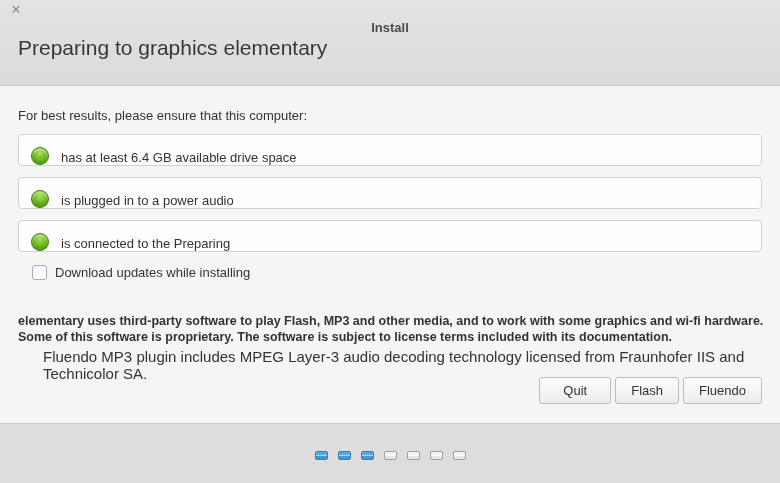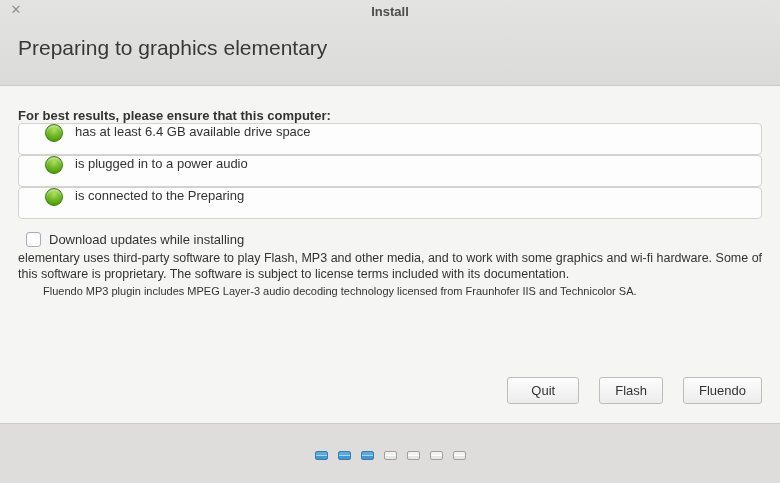--- a/index.html
+++ b/index.html
@@ -20,90 +20,92 @@
     border-bottom: 1px solid #cccccb;
   }
   .close-icon {
     position: absolute; left: 8px; top: 2px;
     font-size: 13px; font-weight: bold; color: #8f8f8f;
     width: 16px; height: 16px; line-height: 16px; text-align: center;
     cursor: default;
   }
   .window-title {
     text-align: center;
-    padding-top: 4px;
+    padding-top: 20px;
     font-size: 13px; font-weight: bold; color: #4d4d4d;
   }
   .page-heading {
     position: absolute; left: 18px; top: 36px;
     font-size: 21px; font-weight: 400; color: #383838;
   }
 
   
   .content {
     position: absolute; top: 87px; left: 0; right: 0; bottom: 60px;
     padding: 0 18px;
   }
   .intro {
     margin-top: 21px;
-    font-size: 13px; font-weight: bold; color: #333;
+    font-size: 13px; font-weight: normal; color: #333;
   }
   .check-row {
     height: 32px;
+    margin-top: 11px;
     background: #fdfdfd;
     border: 1px solid #d2d2d1;
     border-radius: 4px;
-    display: flex; align-items: flex-start;
-    padding-left: 26px;
+    display: flex; align-items: flex-end;
+    padding-left: 12px;
   }
   .orb {
     width: 18px; height: 18px;
     border-radius: 50%;
     background: radial-gradient(circle at 50% 28%, #b2e05e 0%, #72bc27 45%, #53a00d 75%, #48900a 100%);
     border: 1px solid #3f7f07;
     box-shadow: inset 0 2px 2px rgba(255,255,255,0.45);
     margin-right: 12px;
     flex: 0 0 auto;
   }
   .row-label { font-size: 13px; color: #333; }
 
   .checkbox-row {
     display: flex; align-items: center;
-    margin-top: 13px; margin-left: 8px;
+    margin-top: 13px; margin-left: 14px;
   }
   .checkbox {
     width: 15px; height: 15px;
     background: #fff;
     border: 1px solid #a2b0bb;
     border-radius: 3px;
     box-shadow: inset 0 1px 2px rgba(0,0,0,0.06);
     margin-right: 8px;
     flex: 0 0 auto;
     cursor: default;
   }
   .checkbox-label { font-size: 13px; color: #333; }
 
   .paragraph {
-    margin-top: 3px;
+    margin-top: 33px;
     width: 746px;
     font-size: 12.5px;
     line-height: 1.28;
     color: #333;
+    font-weight: bold;
   }
   .third-party-note {
     margin-left: 25px;
     margin-top: 3px;
-    font-size: 11px;
+    font-size: 15px;
     color: #333;
   }
 
   
   .button-row {
     position: absolute; right: 18px; bottom: 19px;
-    display: flex; gap: 20px;
+    display: flex; gap: 4px;
   }
   .btn {
     min-width: 62px;
     height: 27px;
     padding: 0 15px;
     font-family: "Liberation Sans", sans-serif;
     font-size: 13px; color: #333;
     background: linear-gradient(to bottom, #fdfdfd, #ececec);
     border: 1px solid #bdbdbc;
     border-radius: 3px;

